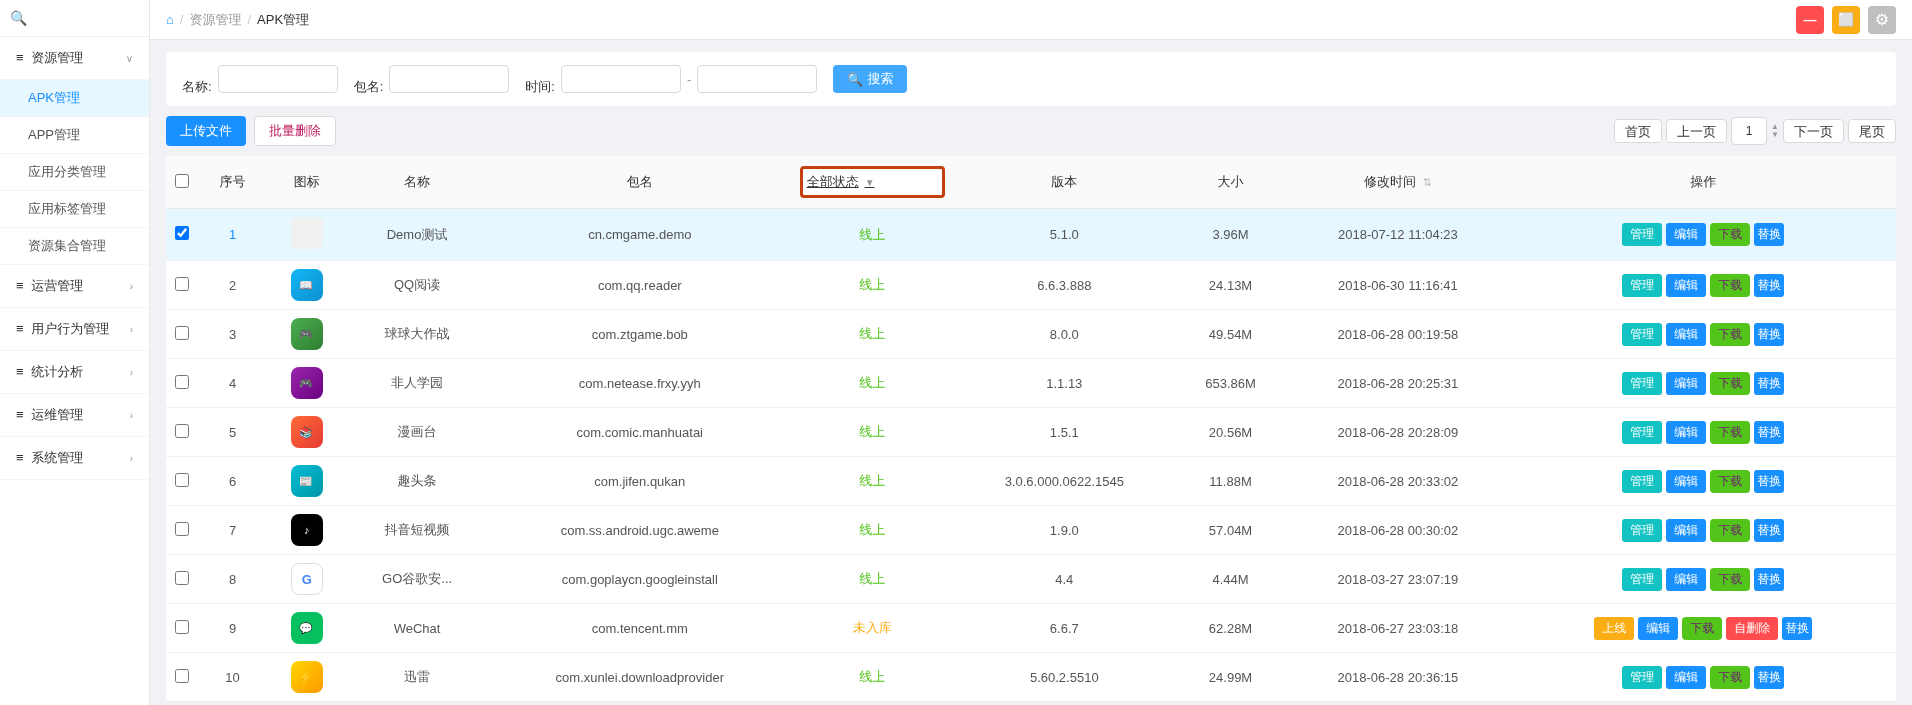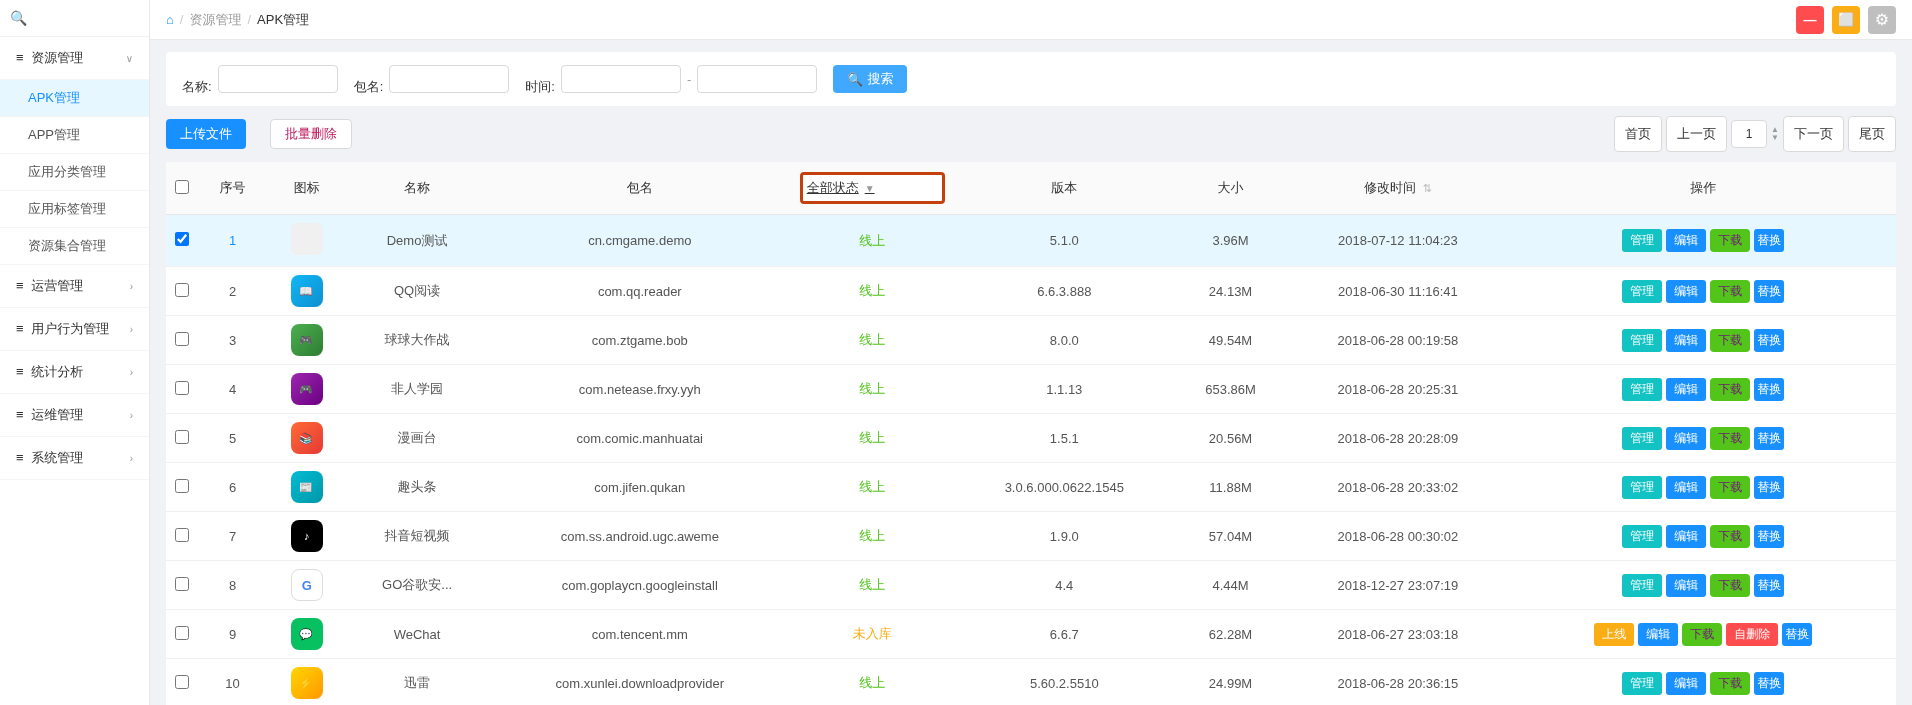--- a/index.html
+++ b/index.html
@@ -36,25 +36,25 @@
     
     .filter-bar { background: #fff; padding: 10px 16px; display: flex; align-items: center; gap: 16px; border-radius: 4px; flex-shrink: 0; }
     .filter-item { display: flex; align-items: center; gap: 6px; font-size: 13px; }
     .filter-item label { color: #333; white-space: nowrap; margin-top: 16px; }
     .filter-input { border: 1px solid #d9d9d9; border-radius: 4px; padding: 4px 8px; font-size: 13px; height: 28px; outline: none; width: 140px; }
     .filter-dash { color: #999; }
     .search-btn { background: #40a9ff; color: #fff; border: none; border-radius: 4px; padding: 4px 14px; height: 28px; cursor: pointer; font-size: 13px; display: flex; align-items: center; gap: 4px; }
 
     
     .action-bar { display: flex; align-items: center; justify-content: space-between; flex-shrink: 0; }
-    .action-left { display: flex; gap: 24px; }
+    .action-left { display: flex; gap: 8px; }
     .btn-upload { background: #1890ff; color: #fff; border: none; border-radius: 4px; padding: 5px 14px; cursor: pointer; font-size: 13px; height: 30px; }
     .btn-batch-delete { background: #fff; color: #be185d; border: 1px solid #d9d9d9; border-radius: 4px; padding: 5px 14px; cursor: pointer; font-size: 13px; height: 30px; }
     .pagination-top { display: flex; align-items: center; gap: 4px; font-size: 13px; }
-    .page-btn { border: 1px solid #d9d9d9; background: #fff; padding: 3px 10px; border-radius: 4px; cursor: pointer; font-size: 13px; height: 36px; color: #333; }
+    .page-btn { border: 1px solid #d9d9d9; background: #fff; padding: 3px 10px; border-radius: 4px; cursor: pointer; font-size: 13px; height: 24px; color: #333; }
     .page-num-box { border: 1px solid #d9d9d9; border-radius: 4px; width: 36px; height: 28px; display: flex; flex-direction: column; align-items: center; justify-content: center; background: #fff; }
     .page-num-inner { font-size: 12px; color: #333; line-height: 1; }
     .page-arrows { display: flex; flex-direction: column; }
     .page-arrow { font-size: 8px; color: #999; cursor: pointer; line-height: 1; }
 
     
     .table-wrap { background: #fff; border-radius: 4px; flex-shrink: 0; }
     table { width: 100%; border-collapse: collapse; font-size: 13px; }
     thead tr { background: #fafafa; }
     th { padding: 10px 8px; text-align: center; font-weight: 500; color: #333; border-bottom: 1px solid #e8e8e8; white-space: nowrap; }
@@ -377,21 +377,21 @@
             </tr>
             <tr>
               <td class="checkbox-cell"><input type="checkbox" style=""></td>
               <td>8</td>
               <td><div class="app-icon app-icon-google">G</div></td>
               <td>GO谷歌安...</td>
               <td>com.goplaycn.googleinstall</td>
               <td class="status-online">线上</td>
               <td>4.4</td>
               <td>4.44M</td>
-              <td>2018-12-27 23:07:19</td>
+              <td>2018-03-27 23:07:19</td>
               <td>
                 <div class="btn-group">
                   <button class="btn-manage">管理</button>
                   <button class="btn-edit">编辑</button>
                   <button class="btn-download">下载</button>
                   <button class="btn-replace">替换</button>
                 </div>
               </td>
             </tr>
             <tr>

